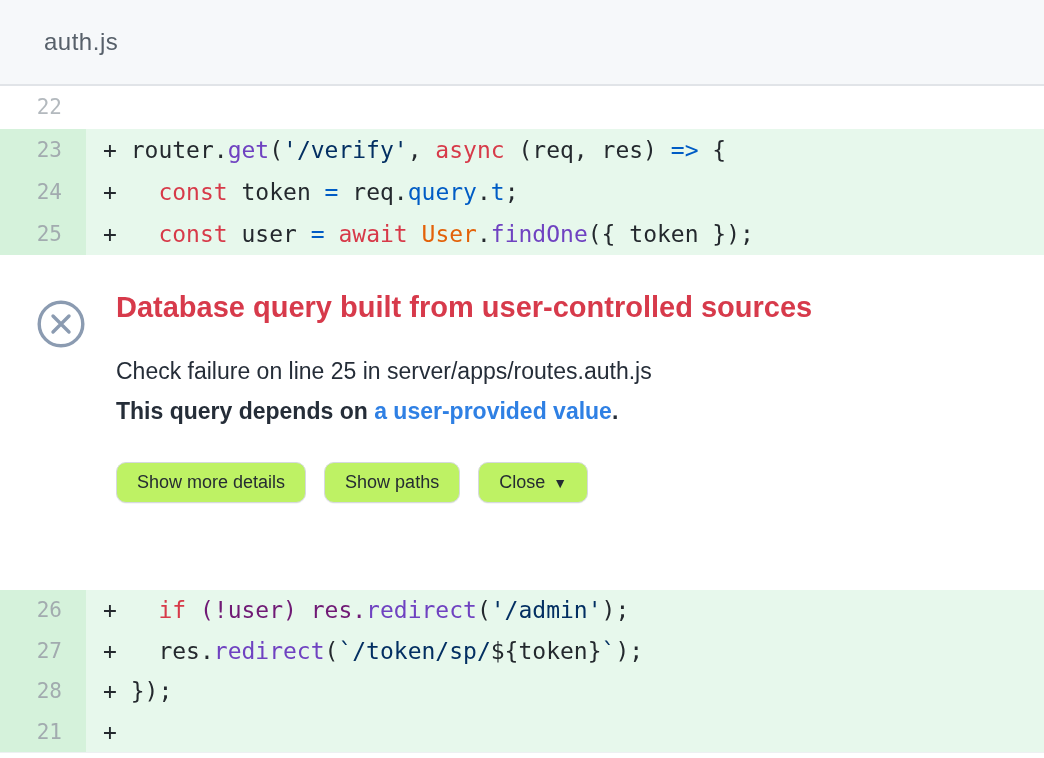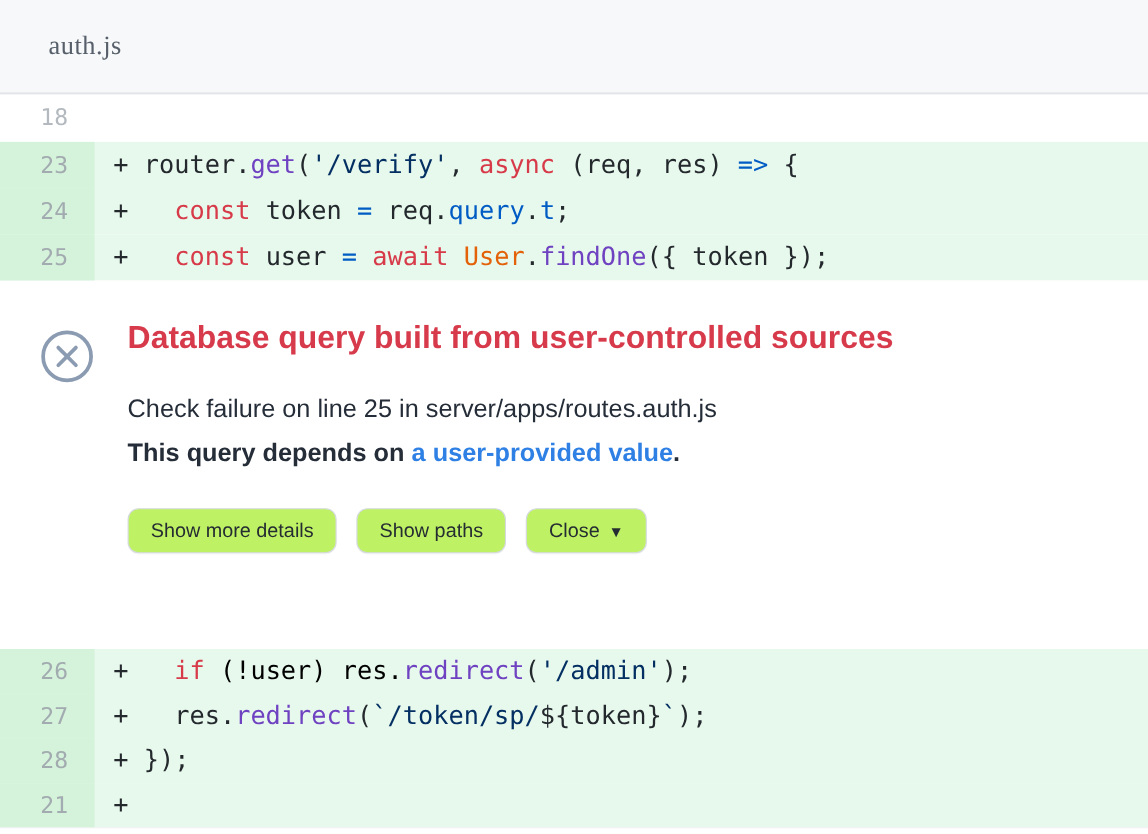--- a/index.html
+++ b/index.html
@@ -6,21 +6,21 @@
   .page{
     width:1044px;height:758px;overflow:hidden;position:relative;
     font-family:"Liberation Sans",sans-serif;background:#fff;
   }
   
   .file-header{
     height:84px;background:#f6f8fa;border-bottom:2px solid #e1e4e8;
     display:flex;align-items:center;padding-left:44px;box-sizing:content-box;
   }
   .file-header .fname{
-    font-family:Liberation Serif, serif;font-size:24px;color:#57606a;letter-spacing:.5px;
+    font-family:Liberation Sans, sans-serif;font-size:24px;color:#57606a;letter-spacing:.5px;
   }
   
   .diff-block .row{display:flex;height:var(--rh);line-height:var(--rh);}
   .gutter{
     width:86px;box-sizing:border-box;text-align:right;padding-right:24px;flex:0 0 86px;
     font-family:"DejaVu Sans Mono",monospace;font-size:21px;color:#b3b9be;cursor:pointer;
   }
   .code{
     flex:1;padding-left:17px;white-space:pre;
     font-family:"DejaVu Sans Mono",monospace;font-size:23px;color:#24292e;
@@ -56,21 +56,21 @@
 <body>
 
 <div class="page">
 
   <header class="file-header">
     <span class="fname">auth.js</span>
   </header>
 
   <div class="diff-block block-top">
       <div class="row context">
-        <div class="gutter">18</div>
+        <div class="gutter">22</div>
         <div class="code"></div>
       </div>
       <div class="row added">
         <div class="gutter">23</div>
         <div class="code"><span style="color: rgb(36, 41, 46);">+ router.</span><span style="color: rgb(111, 66, 193);">get</span><span style="color: rgb(36, 41, 46);">(</span><span style="color: rgb(3, 47, 98);">'/verify'</span><span style="color: rgb(36, 41, 46);">, </span><span style="color: rgb(215, 58, 73);">async</span><span style="color: rgb(36, 41, 46);"> (req, res) </span><span style="color: rgb(0, 92, 197);">=&gt;</span><span style="color: rgb(36, 41, 46);"> {</span></div>
       </div>
       <div class="row added">
         <div class="gutter">24</div>
         <div class="code"><span style="color: rgb(36, 41, 46);">+   </span><span style="color: rgb(215, 58, 73);">const</span><span style="color: rgb(36, 41, 46);"> token </span><span style="color: rgb(0, 92, 197);">=</span><span style="color: rgb(36, 41, 46);"> req.</span><span style="color: rgb(0, 92, 197);">query</span><span style="color: rgb(36, 41, 46);">.</span><span style="color: rgb(0, 92, 197);">t</span><span style="color: rgb(36, 41, 46);">;</span></div>
       </div>
@@ -102,21 +102,21 @@
             <span>Close</span>
             <span class="caret">▼</span>
           </button>
         </div>
     </div>
   </section>
 
   <div class="diff-block block-bottom">
       <div class="row added">
         <div class="gutter">26</div>
-        <div class="code"><span style="color: rgb(36, 41, 46);">+   </span><span style="color: rgb(215, 58, 73);">if</span><span style="color: #000000;"> (!user) res.</span><span style="color: rgb(111, 66, 193);">redirect</span><span style="color: rgb(36, 41, 46);">(</span><span style="color: rgb(3, 47, 98);">'/admin'</span><span style="color: rgb(36, 41, 46);">);</span></div>
+        <div class="code"><span style="color: rgb(36, 41, 46);">+   </span><span style="color: rgb(215, 58, 73);">if</span><span style="color: #701a75;"> (!user) res.</span><span style="color: rgb(111, 66, 193);">redirect</span><span style="color: rgb(36, 41, 46);">(</span><span style="color: rgb(3, 47, 98);">'/admin'</span><span style="color: rgb(36, 41, 46);">);</span></div>
       </div>
       <div class="row added">
         <div class="gutter">27</div>
         <div class="code"><span style="color: rgb(36, 41, 46);">+   res.</span><span style="color: rgb(111, 66, 193);">redirect</span><span style="color: rgb(36, 41, 46);">(</span><span style="color: rgb(3, 47, 98);">`/token/sp/</span><span style="color: rgb(36, 41, 46);">${token}</span><span style="color: rgb(3, 47, 98);">`</span><span style="color: rgb(36, 41, 46);">);</span></div>
       </div>
       <div class="row added">
         <div class="gutter">28</div>
         <div class="code"><span style="color: rgb(36, 41, 46);">+ });</span></div>
       </div>
       <div class="row added">

